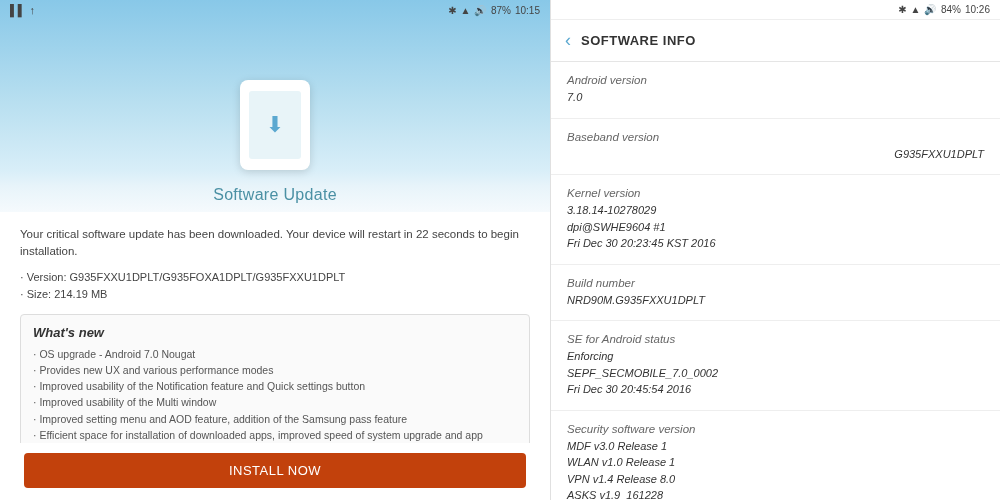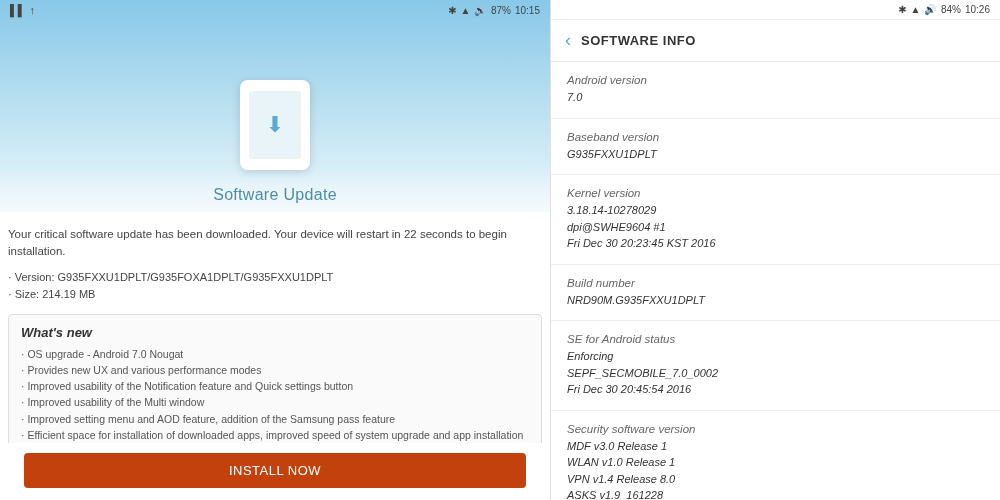--- a/index.html
+++ b/index.html
@@ -86,21 +86,21 @@
     .update-title {
       font-size: 16px;
       font-weight: 300;
       color: #4a90a4;
       letter-spacing: 0.3px;
     }
 
     .content-section {
       flex: 1;
       background: white;
-      padding: 14px 8px;
+      padding: 14px 20px;
       overflow: hidden;
     }
 
     .content-section p {
       font-size: 11.5px;
       color: #444;
       line-height: 1.5;
       margin-bottom: 8px;
     }
 
@@ -301,21 +301,21 @@
     <span class="right-header-title">SOFTWARE INFO</span>
   </div>
 
   <div class="right-content" id="right-content">
   <div class="info-row">
         <div class="info-label">Android version</div>
         <div class="info-value multiline" style="white-space: pre-line;">7.0</div>
       </div>
       <div class="info-row">
         <div class="info-label">Baseband version</div>
-        <div class="info-value multiline" style="white-space: pre-line;">G935FXXU1DPLT</div>
+        <div class="info-value multiline" style="white-space: pre-line; text-align: right;">G935FXXU1DPLT</div>
       </div>
       <div class="info-row">
         <div class="info-label">Kernel version</div>
         <div class="info-value multiline" style="white-space: pre-line;">3.18.14-10278029
 dpi@SWHE9604 #1
 Fri Dec 30 20:23:45 KST 2016</div>
       </div>
       <div class="info-row">
         <div class="info-label">Build number</div>
         <div class="info-value multiline" style="white-space: pre-line;">NRD90M.G935FXXU1DPLT</div>

